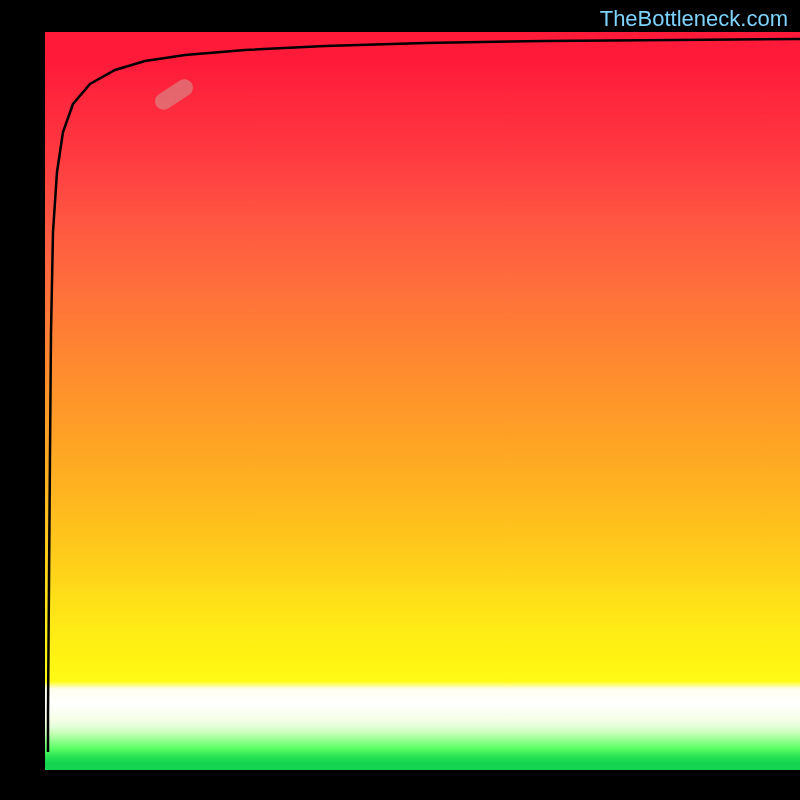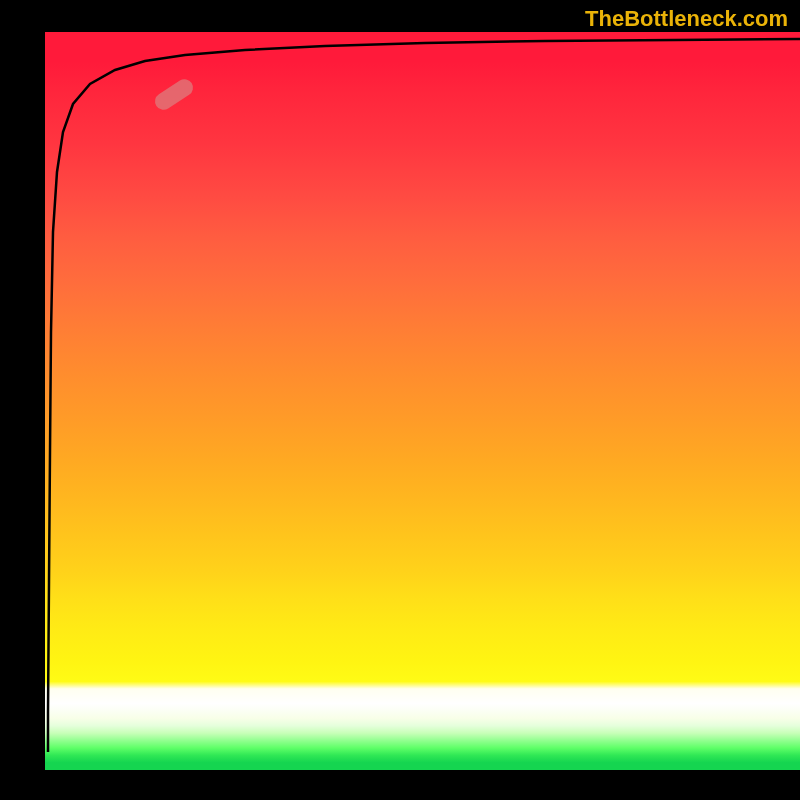--- a/index.html
+++ b/index.html
@@ -11,23 +11,23 @@
       width: 800px;
       height: 800px;
       background: #000;
       position: relative;
       font-family: Arial, sans-serif;
     }
     .watermark {
       position: absolute;
       top: 6px;
       right: 12px;
-      color: #eab308;
+      color: #7dd3fc;
       font-size: 22px;
-      font-weight: 700;
+      font-weight: 400;
       z-index: 10;
     }
     .chart-container {
       position: absolute;
       top: 32px;
       left: 45px;
       right: 0;
       bottom: 30px;
       overflow: hidden;
     }

